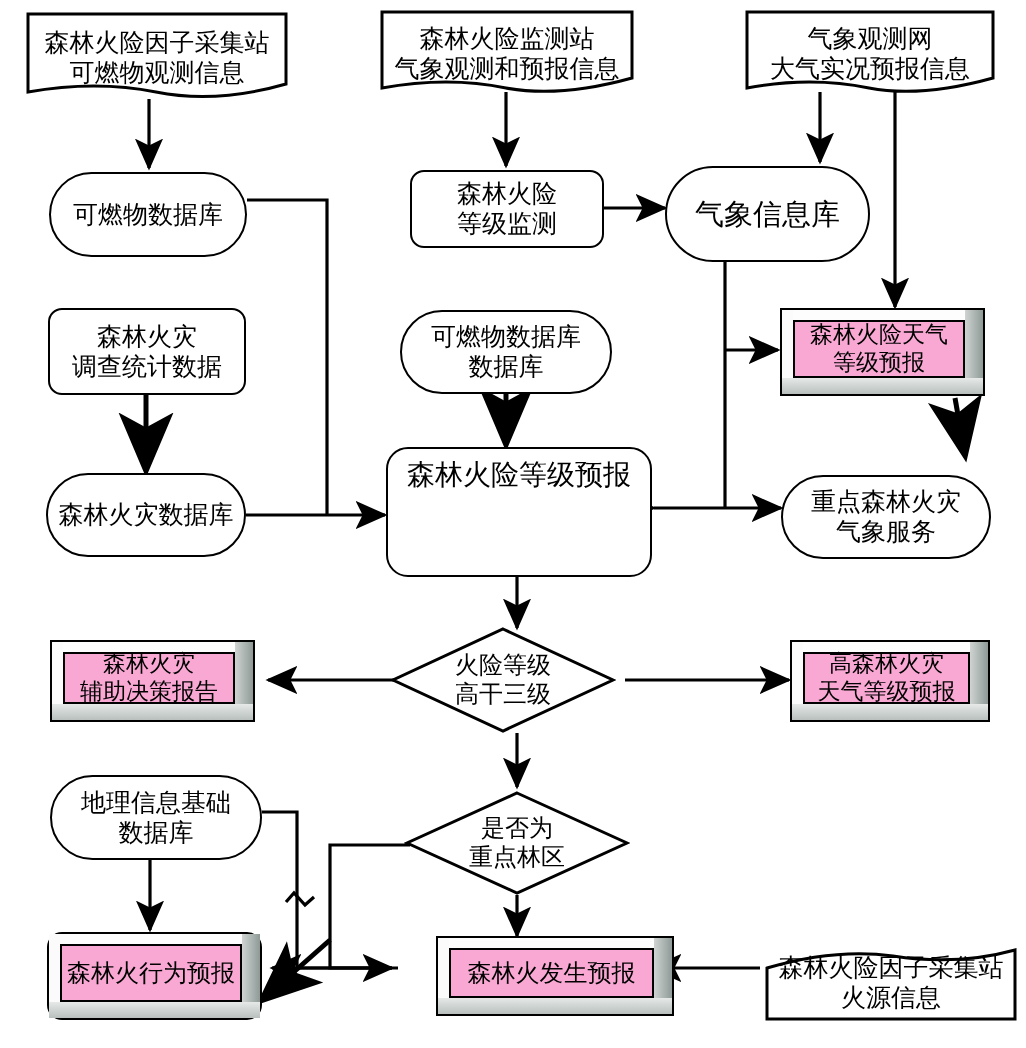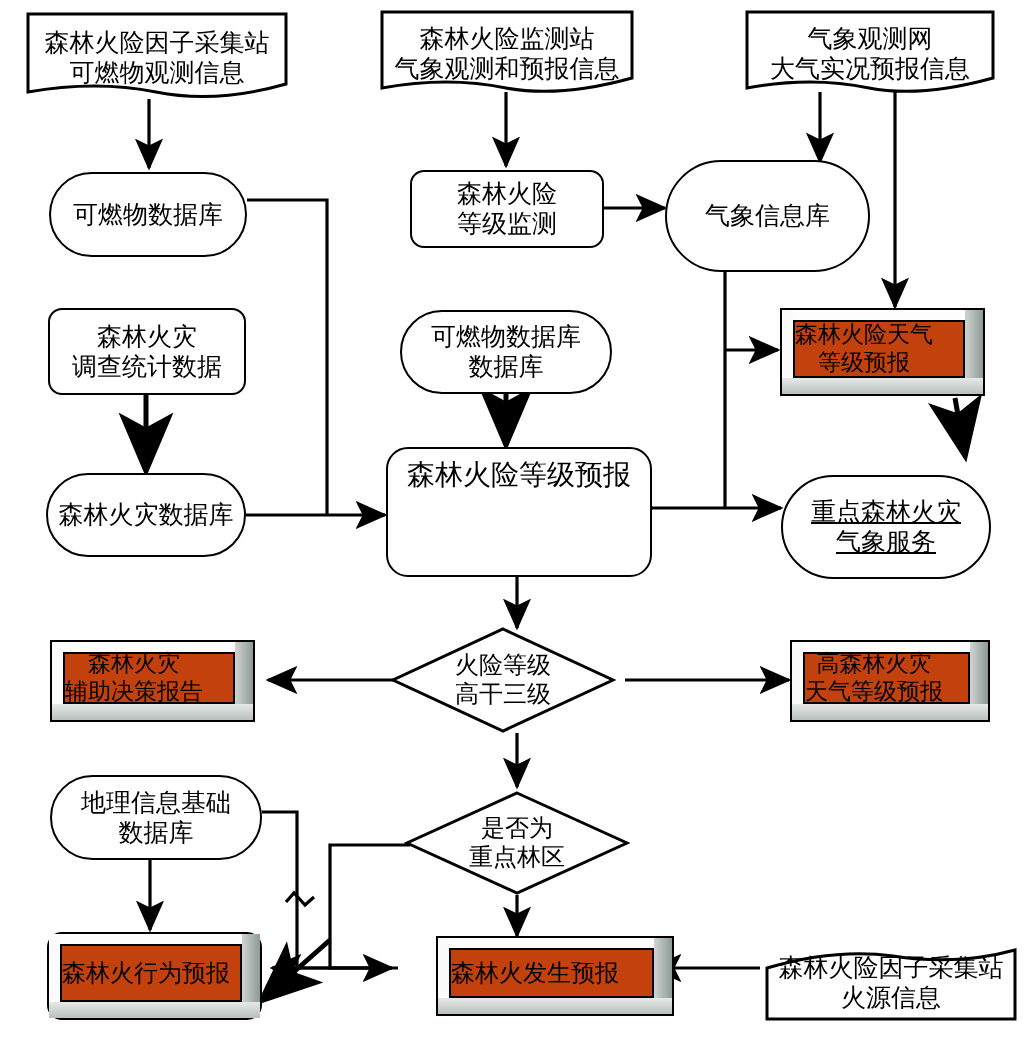--- a/index.html
+++ b/index.html
@@ -14,22 +14,22 @@
   
   .rrect{border:2.5px solid #000;border-radius:14px;}
   
   .pill{border:2.5px solid #000;border-radius:60px;justify-content:center;}
   
   .mainproc{border:2.5px solid #000;border-radius:22px;align-items:flex-start;padding-top:9px;}
 
   
   .bevel{border:2.5px solid #000;background:#fff;padding:0;}
   .bevel .inner{position:absolute;left:11px;top:10px;right:18px;bottom:16px;
-                border:2px solid #000;background:#c2410c;display:flex;align-items:center;
-                text-align:center;}
+                border:2px solid #000;background:#f9a8d4;display:flex;align-items:center;
+                justify-content:center;text-align:center;}
   .bevel .face-r{position:absolute;top:0;right:0;width:18px;height:100%;
                 background:linear-gradient(90deg,#cfd4d2,#8e9a97);}
   .bevel .face-b{position:absolute:left:0;bottom:0;}
   .bevel .face-b{position:absolute;left:0;bottom:0;width:100%;height:16px;
                 background:linear-gradient(180deg,#e6e9e8,#b8c0bd);}
   .bevel .face-t{position:absolute;left:0;top:0;width:100%;height:10px;background:#fdfdfd;}
   .bevel .face-l{position:absolute;left:0;top:0;width:11px;height:100%;background:#fbfbfb;}
 
   
   .diamond{background:transparent;border:none;}
@@ -138,21 +138,21 @@
 
   <div class="node pill" style="left:49px;top:172px;width:198px;height:85px;font-size:25px;">
     <span class="lbl">可燃物数据库</span>
   </div>
 
   <div class="node rrect" style="left:410px;top:170px;width:194px;height:78px;font-size:25px;">
     <span class="lbl">森林火险
 等级监测</span>
   </div>
 
-  <div class="node pill" style="left:665px;top:160px;width:205px;height:112px;font-size:25px;">
+  <div class="node pill" style="left:665px;top:166px;width:205px;height:96px;font-size:29px;">
     <span class="lbl">气象信息库</span>
   </div>
 
   <div class="node rrect" style="left:48px;top:308px;width:198px;height:87px;font-size:25px;">
     <span class="lbl">森林火灾
 调查统计数据</span>
   </div>
 
   <div class="node pill" style="left:400px;top:310px;width:212px;height:84px;font-size:25px;">
     <span class="lbl">可燃物数据库
@@ -171,21 +171,21 @@
   </div>
 
   <div class="node pill" style="left:46px;top:473px;width:200px;height:84px;font-size:25px;">
     <span class="lbl">森林火灾数据库</span>
   </div>
 
   <div class="node mainproc" style="left:386px;top:447px;width:266px;height:130px;font-size:28px;">
     <span class="lbl">森林火险等级预报</span>
   </div>
 
-  <div class="node pill" style="left:781px;top:475px;width:210px;height:104px;font-size:25px;text-decoration:underline;">
+  <div class="node pill" style="left:781px;top:475px;width:210px;height:84px;font-size:25px;">
     <span class="lbl">重点森林火灾
 气象服务</span>
   </div>
 
   <div class="node bevel" style="left:50px;top:640px;width:205px;height:82px;font-size:23px;">
     <span class="face-t"></span>
     <span class="face-l"></span>
     <span class="face-r"></span>
     <span class="face-b"></span>
     <span class="inner">

